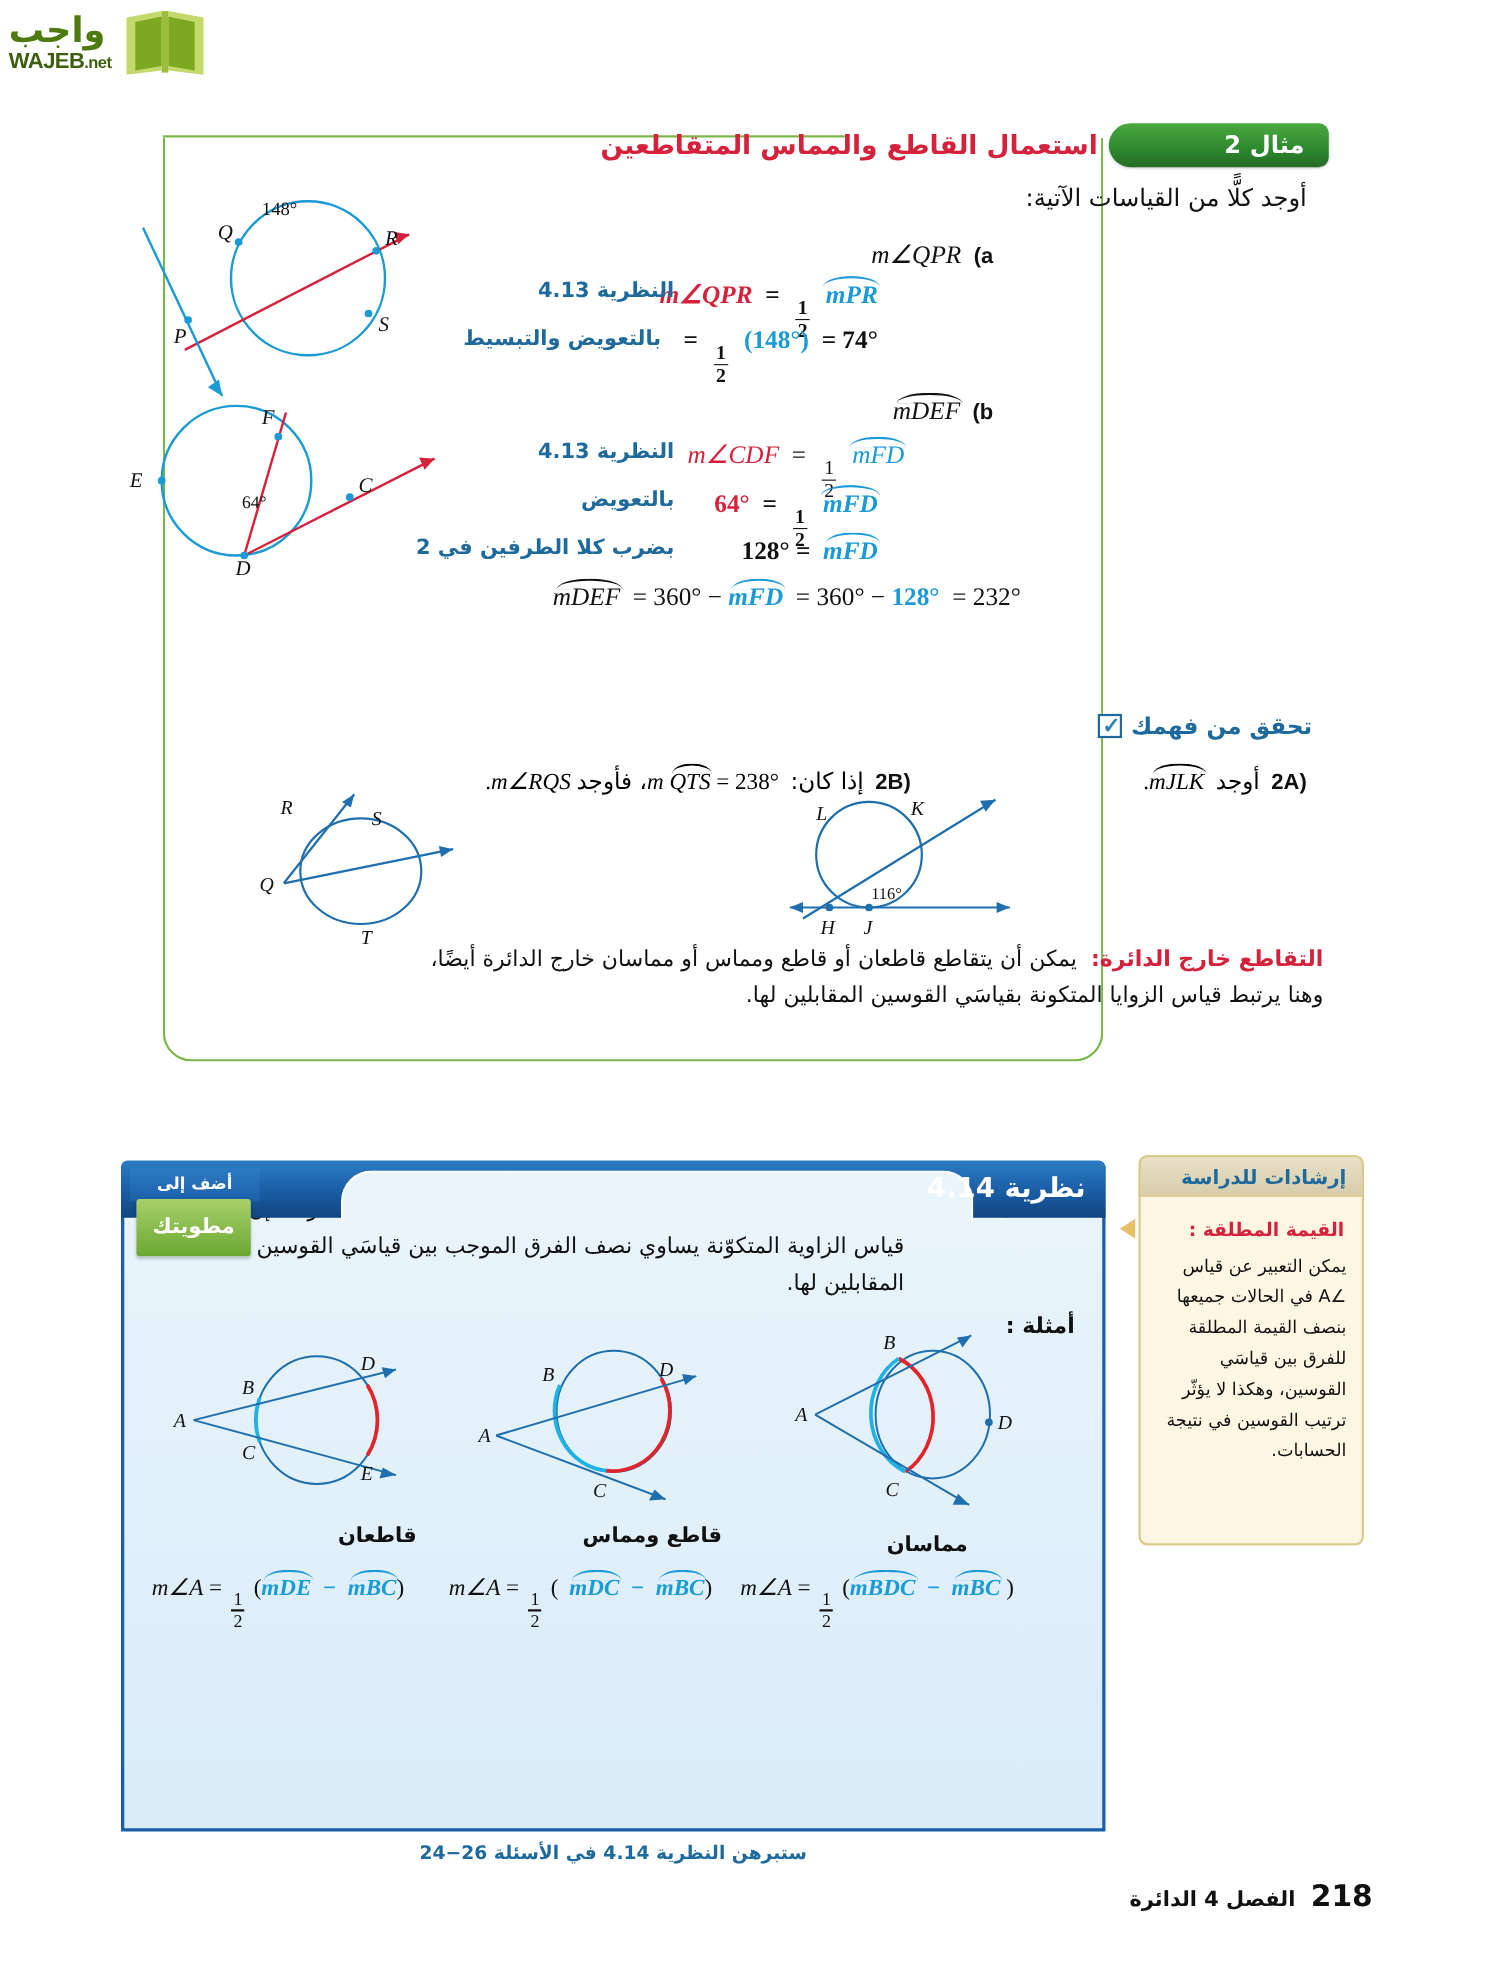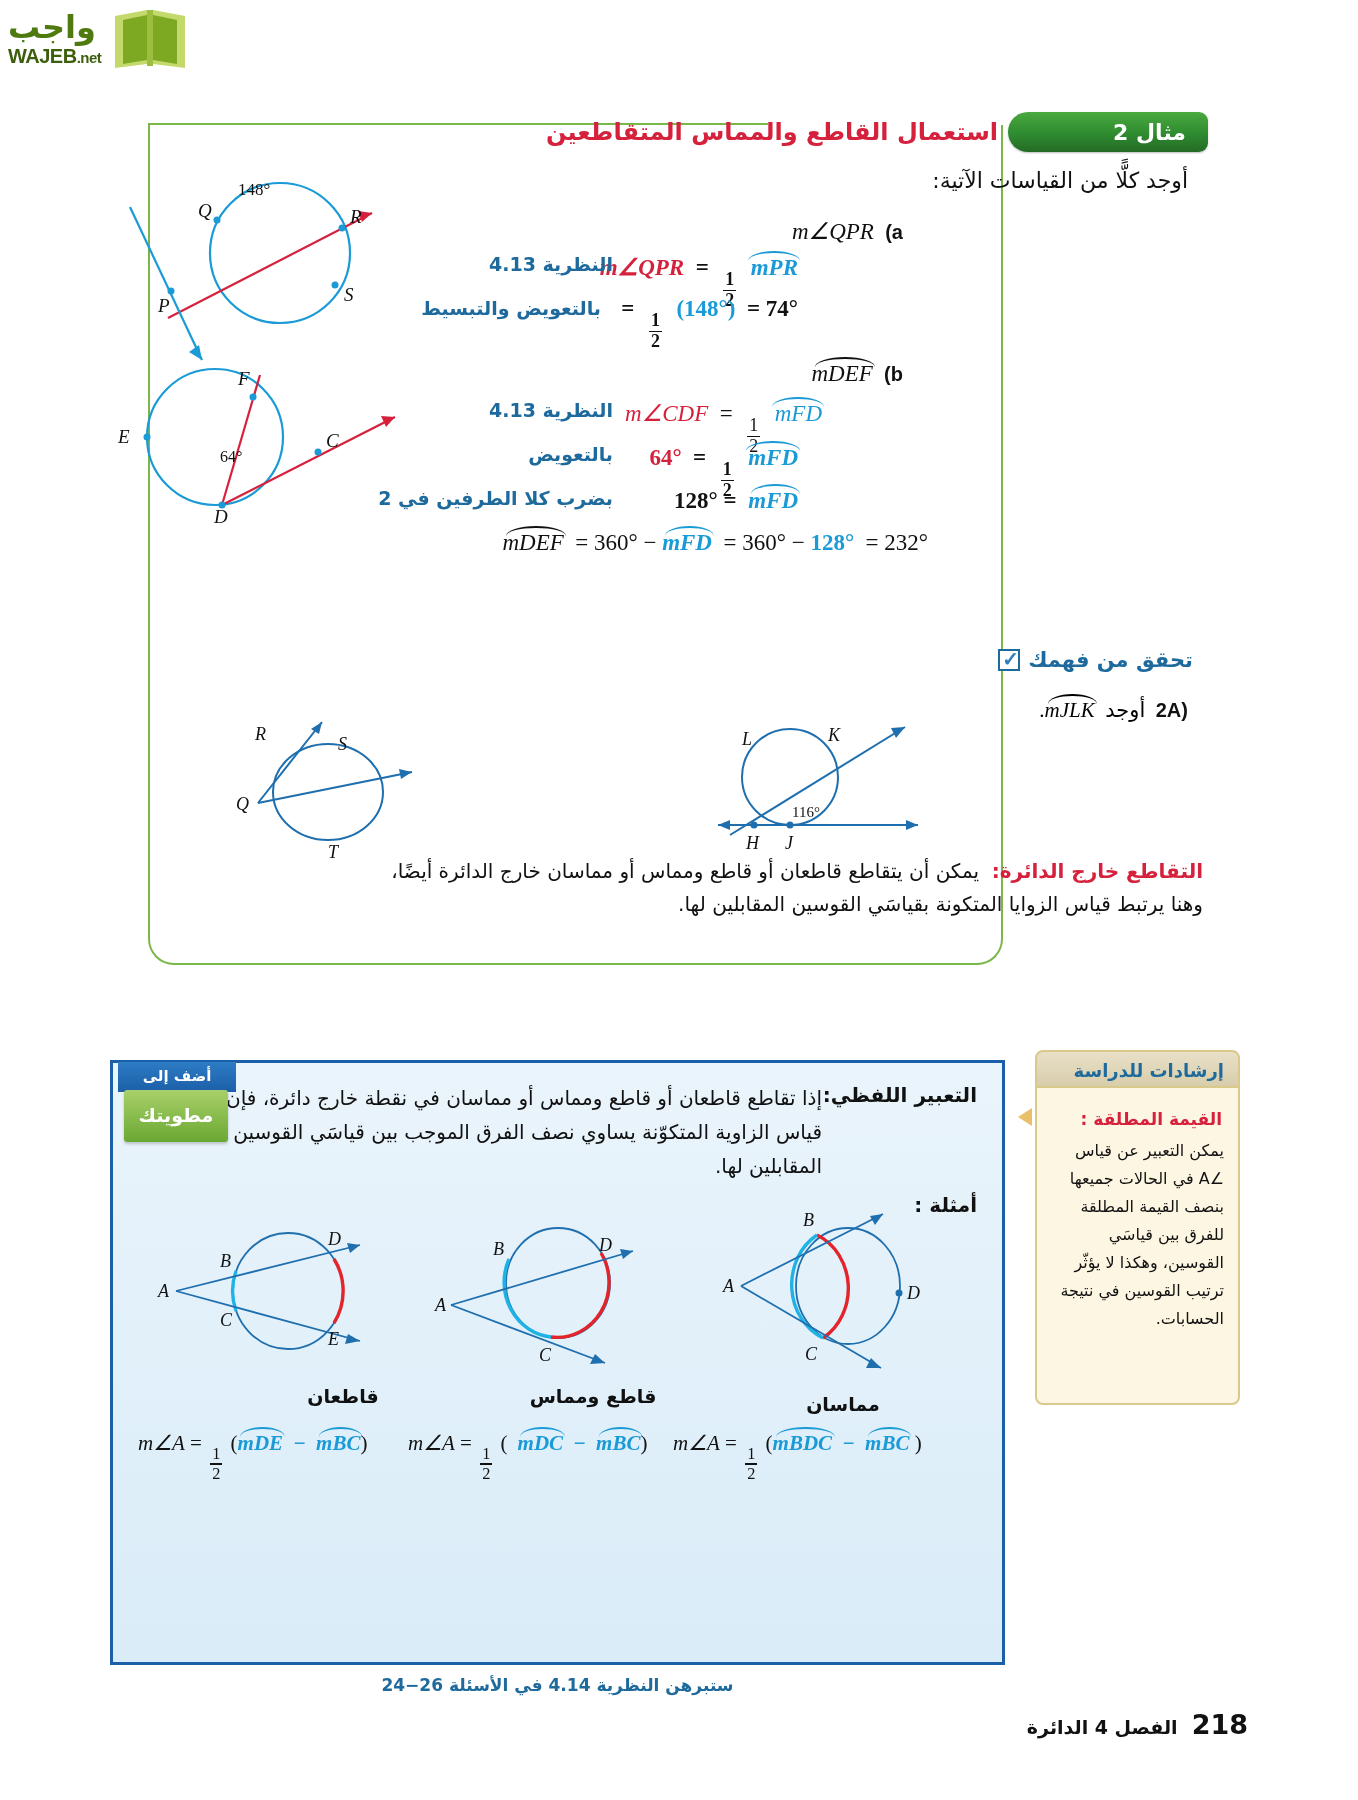--- a/index.html
+++ b/index.html
@@ -342,20 +342,25 @@
     <span class="check-title">تحقق من فهمك</span>
     <span class="check-box"></span>
   </div>
 
   <div class="mline rtl" style="right:170px; top:695px; font-size:21px;">
     <span class="part-label">(2A</span>&nbsp;
     <span style="font-family:'DejaVu Sans',sans-serif;">أوجد</span>&nbsp;
     <span class="mi arc">mJLK</span><span>.</span>
   </div>
 
+  <div class="mline rtl" style="right:530px; top:695px; font-size:21px;">
+    <span class="part-label">(2B</span>&nbsp;
+    <span style="font-family:'DejaVu Sans',sans-serif;">إذا كان:</span>&nbsp;
+    <span class="mi">m</span>&nbsp;<span class="mi arc">QTS</span><span> = 238°</span><span style="font-family:'DejaVu Sans',sans-serif;">، فأوجد</span>&nbsp;<span class="mi">m∠RQS</span><span>.</span>
+  </div>
 
   <svg style="position:absolute; left:700px; top:725px;" width="250" height="130">
     <circle cx="90" cy="52" r="48" fill="none" stroke="#1f6fae" stroke-width="2"></circle>
 
     <line x1="30" y1="110" x2="205" y2="2" stroke="#1f6fae" stroke-width="2"></line>
     <polygon points="205,2 191,3 196,13" fill="#1f6fae"></polygon>
 
     <line x1="18" y1="100" x2="218" y2="100" stroke="#1f6fae" stroke-width="2"></line>
     <polygon points="218,100 206,95 206,105" fill="#1f6fae"></polygon>
     <polygon points="18,100 30,95 30,105" fill="#1f6fae"></polygon>
@@ -466,20 +471,24 @@
           <span class="num">1</span>
           <span class="bar"></span>
           <span class="den">2</span>
         </span>
       (<span class="mi" style="color:#1a9ad6;font-weight:bold;"><span class="arc">mBDC</span></span>
       <span style="color:#1a9ad6;font-weight:bold;">&nbsp;−&nbsp;</span>
       <span class="mi" style="color:#1a9ad6;font-weight:bold;"><span class="arc">mBC</span></span> )
     </div>
   </div>
 
+  <div class="thm-header">
+    <div class="cut"></div>
+    <div class="thm-num">نظرية 4.14</div>
+  </div>
 
   <div class="foldable">
     <div class="fold-top">أضف إلى</div>
     <div class="fold-bot">مطويتك</div>
   </div>
 
   <div class="thm-foot">ستبرهن النظرية 4.14 في الأسئلة 26−24</div>
 
   <div class="tip-box">
     <div class="tip-title">القيمة المطلقة :</div>

